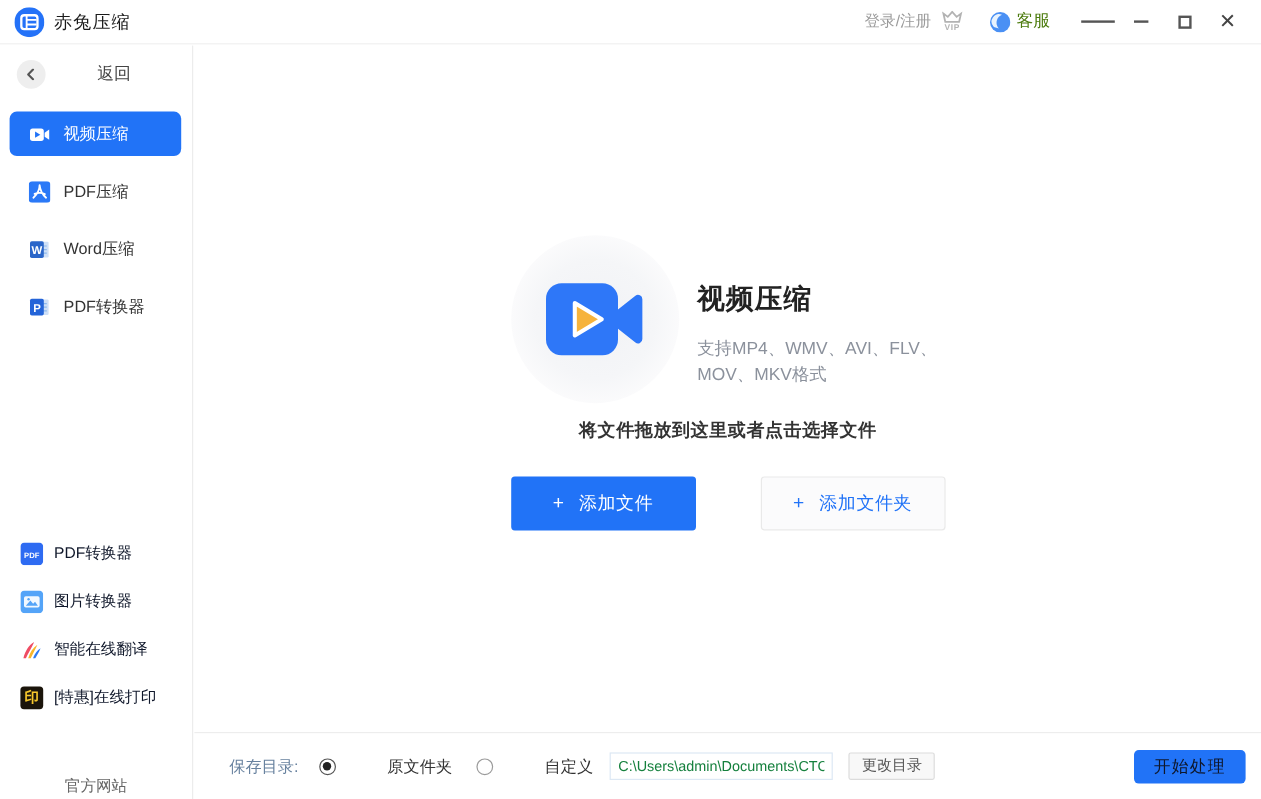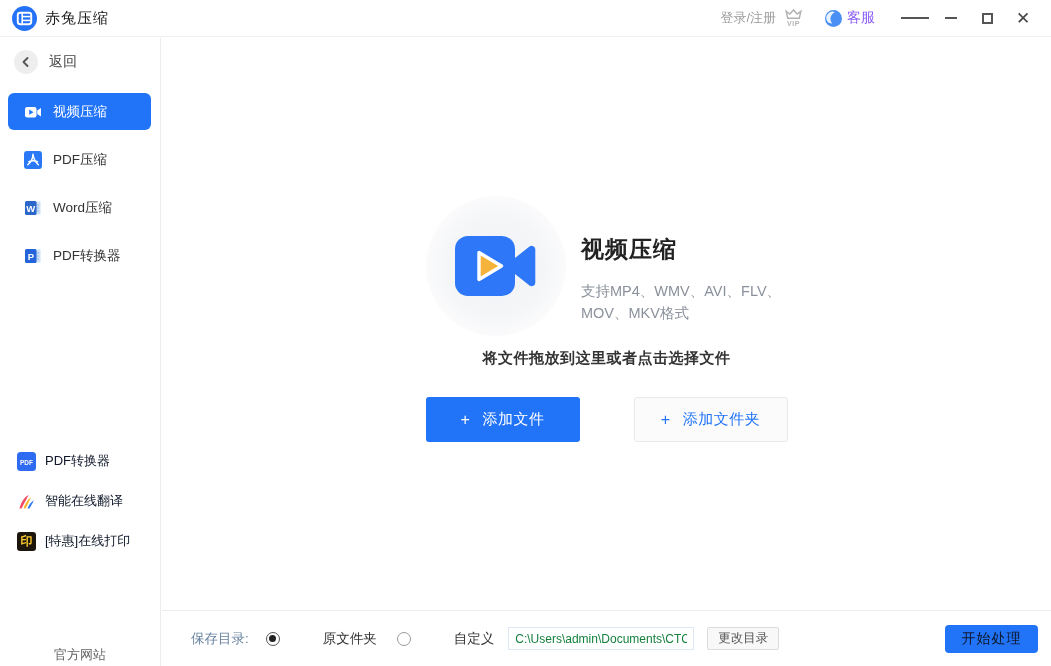--- a/index.html
+++ b/index.html
@@ -16,36 +16,36 @@
     position:absolute; top:0; left:0; width:1051px; height:37px;
     background:#fff; border-bottom:1px solid #f0f0f0;
     display:flex; align-items:center; padding:0 14px 0 12px;
   }
   .app-title { font-size:15px; color:#1a1a1a; margin-left:8px; letter-spacing:1px; }
   .tb-spacer { flex:1; }
   .login { font-size:13px; color:#9b9b9b; cursor:pointer; }
   .vip { display:flex; flex-direction:column; align-items:center; margin-left:8px; cursor:pointer; }
   .vip-text { font-size:7px; color:#b3b3b3; font-weight:bold; line-height:7px; letter-spacing:.5px; }
   .support { display:flex; align-items:center; margin-left:22px; cursor:pointer; }
-  .support-label { font-size:14px; color:#8b5cf6; margin-left:5px; }
+  .support-label { font-size:14px; color:#4d7c0f; margin-left:5px; }
   .winbtn { width:28px; height:26px; display:flex; align-items:center; justify-content:center; cursor:pointer; color:#555; }
   .hamburger { margin-left:26px; }
   .hamburger span { display:block; width:16px; height:2px; background:#555; margin:2px 0; }
   .minimize { margin-left:8px; }
   .minimize i { display:block; width:12px; height:2px; background:#555; }
   .maximize { margin-left:8px; }
   .maximize i { display:block; width:11px; height:11px; border:2px solid #555; }
   .close { margin-left:8px; font-size:17px; color:#444; font-weight:bold; }
 
   
   .sidebar {
     position:absolute; top:38px; left:0; width:161px; bottom:0;
     background:#fff; border-right:1px solid #ececec;
   }
-  .back-row { position:absolute; top:12px; left:14px; display:flex; align-items:center; cursor:pointer; }
+  .back-row { position:absolute; top:12px; left:14px; display:flex; align-items:center; cursor:pointer;gap:32px; }
   .back-circle { width:24px; height:24px; border-radius:50%; background:#eeeeee; display:flex; align-items:center; justify-content:center; }
   .back-label { font-size:14px; color:#444; margin-left:11px; }
   .nav { position:absolute; top:55px; left:0; right:0; }
   .nav-item {
     height:37px; margin:0 9px 11px 8px; border-radius:6px;
     display:flex; align-items:center; padding-left:16px; cursor:pointer;
     color:#333; font-size:13.5px;
   }
   .nav-item .nav-label { margin-left:11px; }
   .nav-item.selected { background:#2173f7; color:#fff; }
@@ -220,20 +220,31 @@
 
     <div class="recommend">
       <div class="rec-item">
         <span class="rec-icon">
           <svg viewBox="0 0 19 19" width="19" height="19">
             <rect width="19" height="19" rx="3.5" fill="#2e6bf2"></rect>
             <text x="9.5" y="12.8" font-size="6.4" font-weight="bold" fill="#fff" text-anchor="middle">PDF</text>
           </svg>
         </span>
         <span class="rec-label">PDF转换器</span>
+      </div>
+      <div class="rec-item">
+        <span class="rec-icon">
+          <svg viewBox="0 0 19 19" width="19" height="19">
+            <rect width="19" height="19" rx="3.5" fill="#54a4f8"></rect>
+            <rect x="3" y="4.8" width="13" height="9.5" rx="1.5" fill="#fff" opacity="0.92"></rect>
+            <circle cx="6.8" cy="7.4" r="1" fill="#54a4f8"></circle>
+            <path d="M4.5 12.8 L8.3 8.4 L10.6 11.2 L12.2 9.4 L14.6 12.8 Z" fill="#54a4f8"></path>
+          </svg>
+        </span>
+        <span class="rec-label">图片转换器</span>
       </div>
       <div class="rec-item">
         <span class="rec-icon">
           <svg viewBox="0 0 19 19" width="19" height="19">
             <path d="M2.5 16.5 C4 10.5 7 5.5 11.5 3 C9 8.5 6.2 13 4.6 16.5 Z" fill="#ef4d63"></path>
             <path d="M6.5 16.5 C8 11.5 10.5 7.5 14.2 5.2 C12 10 10 13.5 8.6 16.5 Z" fill="#f8b62d"></path>
             <path d="M10.5 16.5 C12 12.5 14 10 16.8 8.2 C15.2 12 13.6 14.6 12.4 16.5 Z" fill="#2f7bf5"></path>
           </svg>
         </span>
         <span class="rec-label">智能在线翻译</span>

